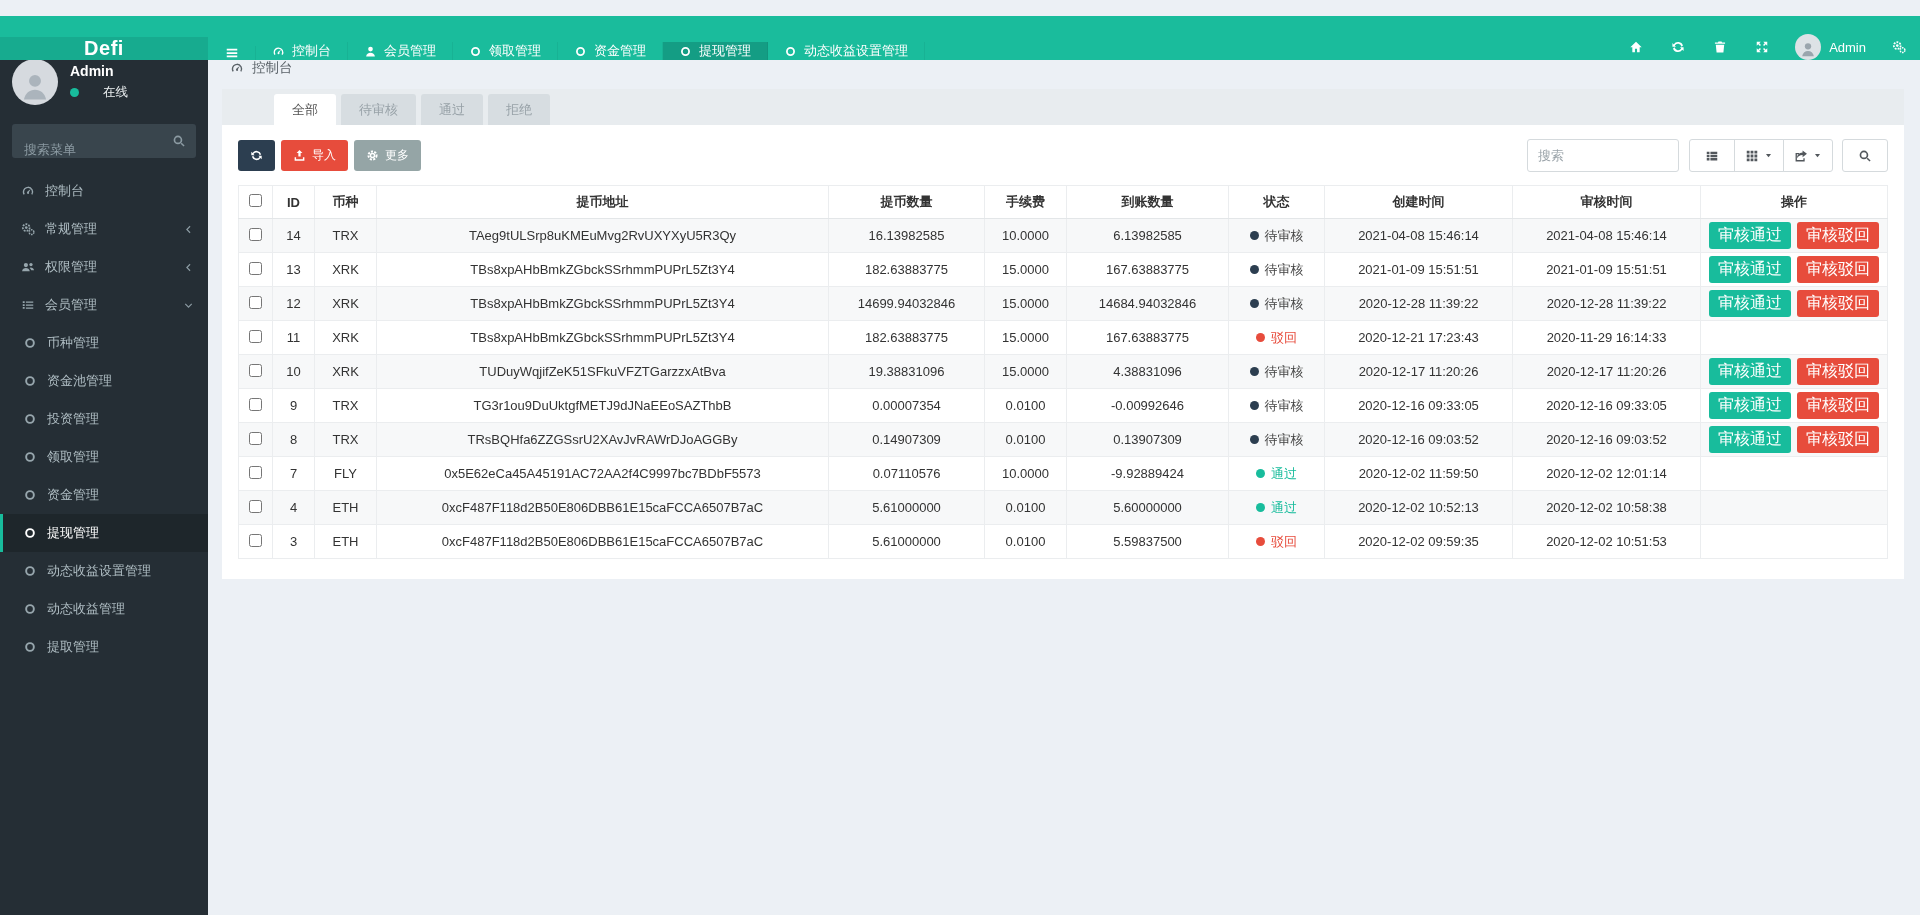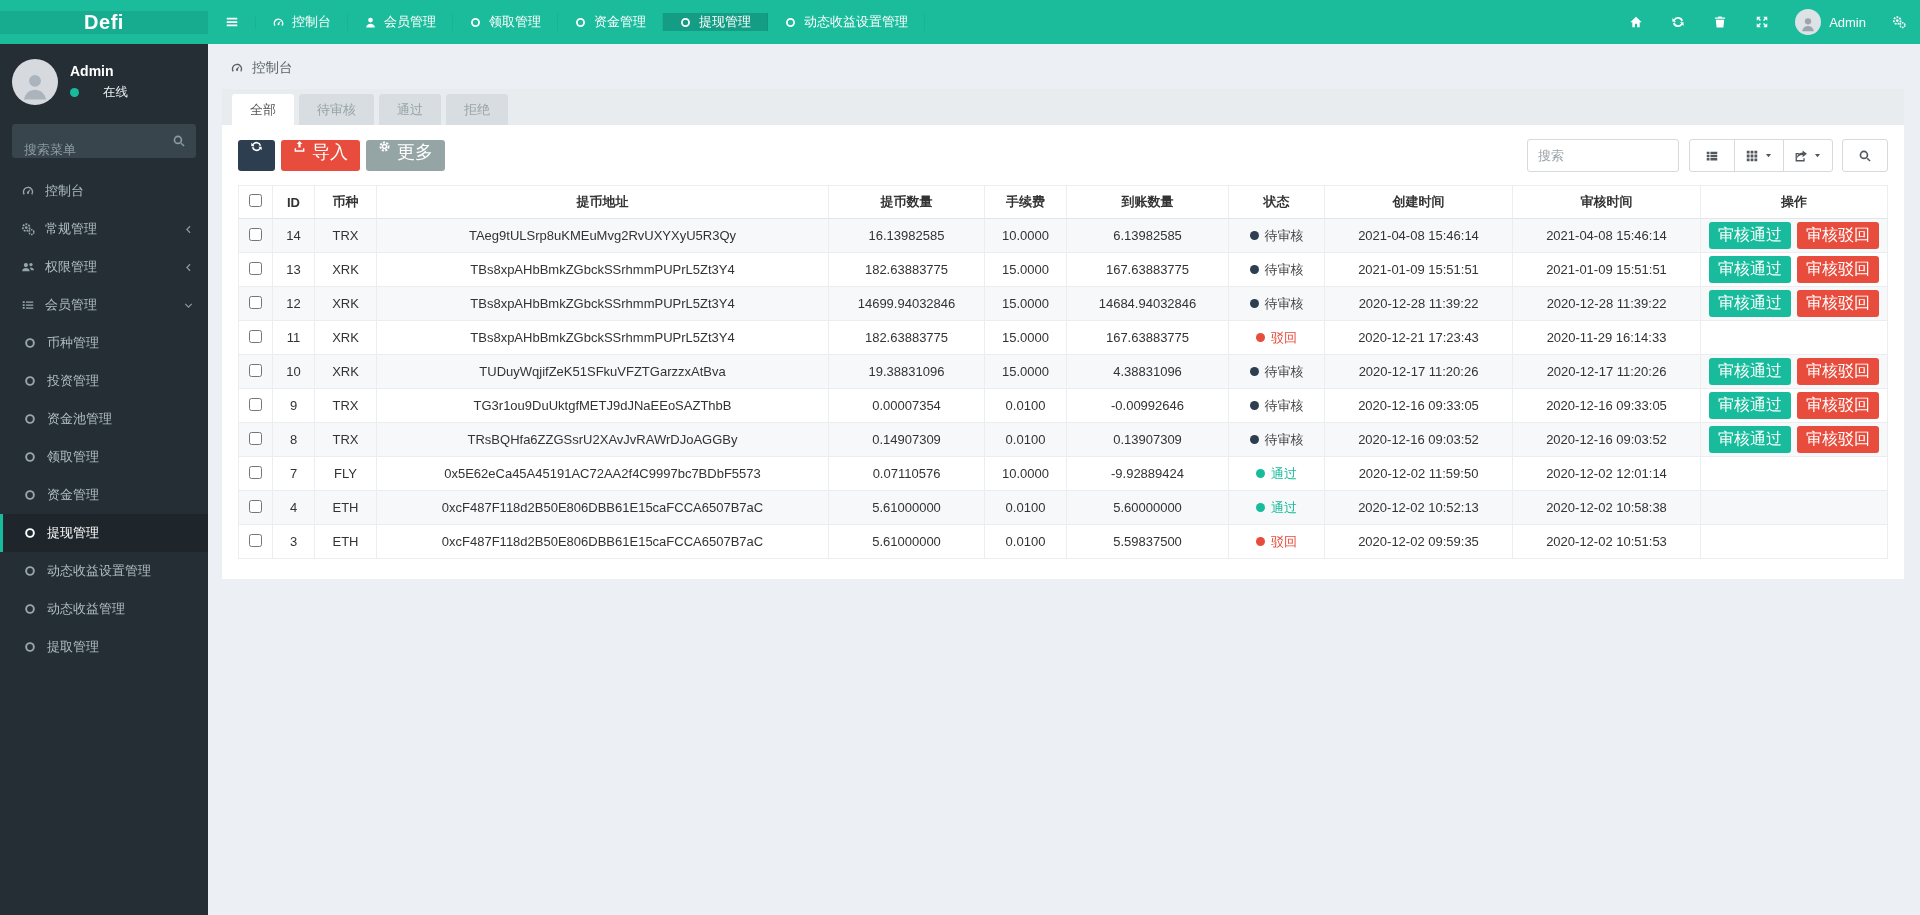--- a/index.html
+++ b/index.html
@@ -7,22 +7,22 @@
   body {
     font-family: "Liberation Sans","DejaVu Sans",sans-serif;
     font-size: 13px;
     background: #ECF0F5;
     color: #333;
   }
   .ico { width:14px; height:14px; fill:currentColor; display:block; }
 
   
   .navbar {
-    position:fixed; top:0; left:0; right:0; height:44px;
-    background:#1ABC9C; color:#fff; display:flex; align-items:center; z-index:20;
+    position:fixed; top:16px; left:0; right:0; height:44px;
+    background:#1ABC9C; color:#fff; display:flex; align-items:flex-end; z-index:20;
   }
   .brand {
     width:208px; background:#17AB8F; display:flex; align-items:center; justify-content:center;
     font-size:20px; font-weight:bold; letter-spacing:.5px; cursor:pointer;
   }
   .nav-toggle {
     width:48px; background:transparent; border:0; color:#fff; display:flex;
     align-items:center; justify-content:center; cursor:pointer;
     border-right:1px solid rgba(0,0,0,.05);
   }
@@ -83,28 +83,28 @@
   .breadcrumb {
     display:flex; align-items:center; gap:8px; padding:15px 20px 12px 22px;
     color:#5A6268; font-size:13.5px;
   }
   .card-wrap { margin:0 16px 0 14px; }
   .tabs { background:#E8ECEF; padding:5px 10px 0; display:flex; gap:5px; }
   .tab {
     padding:0 18px; height:31px; line-height:31px; background:#D7DDE1; color:#98A2A8;
     border-radius:3px 3px 0 0; cursor:pointer; font-size:13px;
   }
-  .tab.active { background:#fff; color:#555; cursor:default; }
+  .tab.active { background:#fff; color:#555; cursor:default;margin-left:42px; }
   .card { background:#fff; padding:14px 16px 20px; }
 
   .toolbar { display:flex; align-items:center; margin-bottom:13px; }
   .toolbar-left { display:flex; gap:6px; }
   .btn {
-    height:31px; border:0; border-radius:3px; color:#fff; font-size:18px; font-family:inherit;
-    display:inline-flex; align-items:flex-start; gap:6px; padding:0 12px; cursor:pointer;
+    height:31px; border:0; border-radius:3px; color:#fff; font-size:12px; font-family:inherit;
+    display:inline-flex; align-items:center; gap:6px; padding:0 12px; cursor:pointer;
   }
   .btn .ico { width:13px; height:13px; }
   .btn-dark { background:#2C3E50; }
   .btn-red  { background:#E74C3C; }
   .btn-gray { background:#95A5A6; }
   .toolbar-right { margin-left:auto; display:flex; align-items:center; gap:10px; }
   .tbl-search {
     width:152px; height:33px; border:1px solid #D5DADD; border-radius:3px;
     padding:0 10px; font-size:13px; font-family:inherit; color:#555; outline:none;
   }
@@ -351,29 +351,29 @@
           </svg>
         </span>
         <span>币种管理</span>
       </li>
       <li class="menu-item sub">
         <span class="mi-icon">
           <svg class="ico" viewBox="0 0 16 16" aria-hidden="true">
             <circle cx="8" cy="8" r="4.4" fill="none" stroke="currentColor" stroke-width="2.2"></circle>
           </svg>
         </span>
+        <span>资金池管理</span>
+      </li>
+      <li class="menu-item sub">
+        <span class="mi-icon">
+          <svg class="ico" viewBox="0 0 16 16" aria-hidden="true">
+            <circle cx="8" cy="8" r="4.4" fill="none" stroke="currentColor" stroke-width="2.2"></circle>
+          </svg>
+        </span>
         <span>投资管理</span>
-      </li>
-      <li class="menu-item sub">
-        <span class="mi-icon">
-          <svg class="ico" viewBox="0 0 16 16" aria-hidden="true">
-            <circle cx="8" cy="8" r="4.4" fill="none" stroke="currentColor" stroke-width="2.2"></circle>
-          </svg>
-        </span>
-        <span>资金池管理</span>
       </li>
       <li class="menu-item sub">
         <span class="mi-icon">
           <svg class="ico" viewBox="0 0 16 16" aria-hidden="true">
             <circle cx="8" cy="8" r="4.4" fill="none" stroke="currentColor" stroke-width="2.2"></circle>
           </svg>
         </span>
         <span>领取管理</span>
       </li>
       <li class="menu-item sub">

